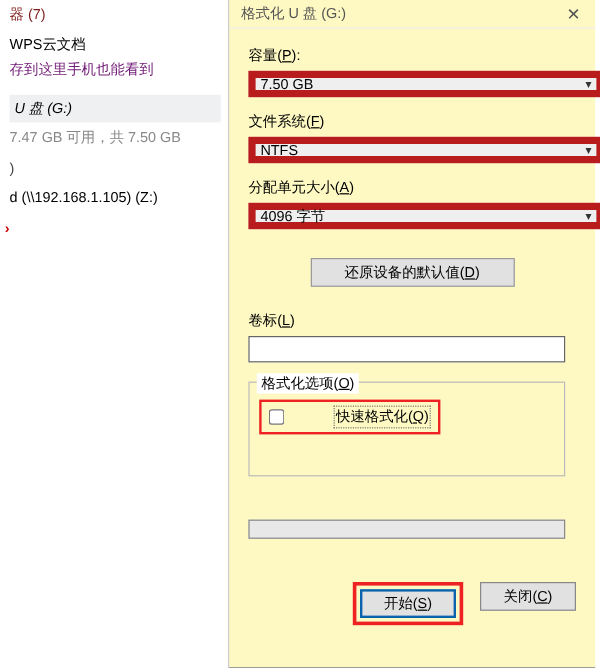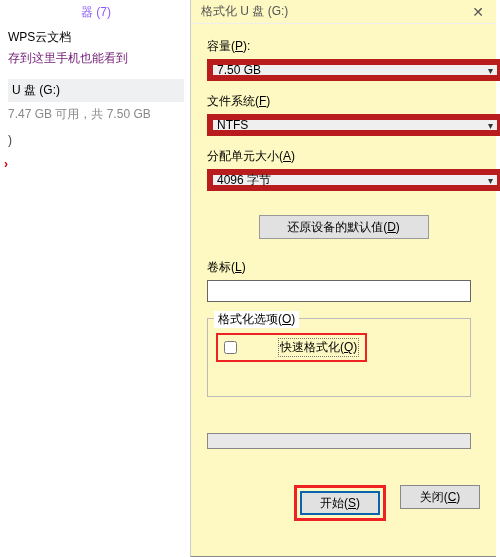--- a/index.html
+++ b/index.html
@@ -15,32 +15,32 @@
   }
   .left-pane {
     position: absolute;
     left: 0; top: 0;
     width: 190px;
     height: 557px;
     padding: 4px 6px 0 8px;
     background: #fff;
   }
   .tree-header {
-    color: #8b5cf6;
+    color: #7f1d1d;
     font-size: 12px;
     margin-bottom: 8px;
-    text-align: center;
   }
   .tree-group { margin-bottom: 12px; }
   .tree-title { color: #000; margin-bottom: 4px; }
   .tree-sub { color: #701a75; font-size: 12px; margin-top: 2px; }
   .selected-item {
     background: #eff0f2;
     padding: 3px 4px;
     margin-top: 2px;
+    font-style: italic;
   }
   .sel-title { color: #000; }
   .sel-sub { color: #888; margin-top: 4px; }
   .divider-row { margin: 10px 0; color: #444; }
   .leftmark { color:#c00; font-weight:bold; margin:6px 0 6px -4px; }
 
   .dialog {
     position: absolute;
     left: 190px; top: 0;
     width: 306px;
@@ -153,20 +153,23 @@
     <div class="tree-sub">存到这里手机也能看到</div>
   </div>
 
   <div class="selected-item">
     <div class="sel-title">U 盘 (G:)</div>
   </div>
   <div class="sel-sub">7.47 GB 可用，共 7.50 GB</div>
 
   <div class="divider-row">)</div>
 
+  <div class="tree-group">
+    <div class="tree-title">d (\\192.168.1.105) (Z:)</div>
+  </div>
 
   <div class="leftmark">›</div>
 </div>
 
 <div class="dialog">
   <div class="titlebar">
     <span>格式化 U 盘 (G:)</span>
     <span class="close-x">✕</span>
   </div>
 

